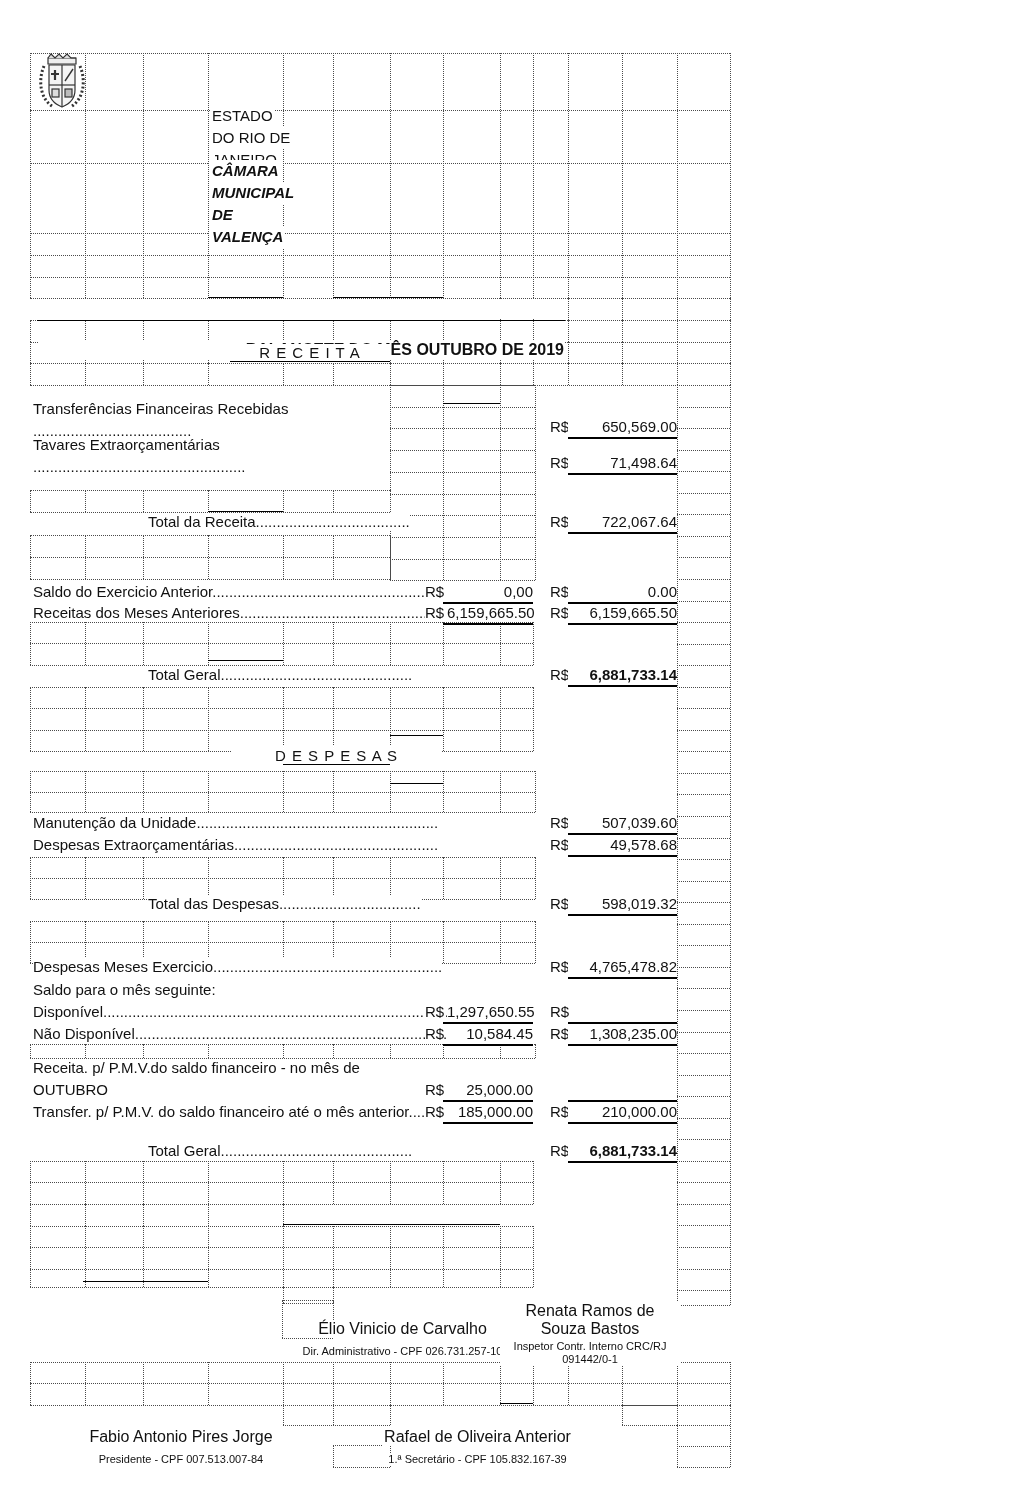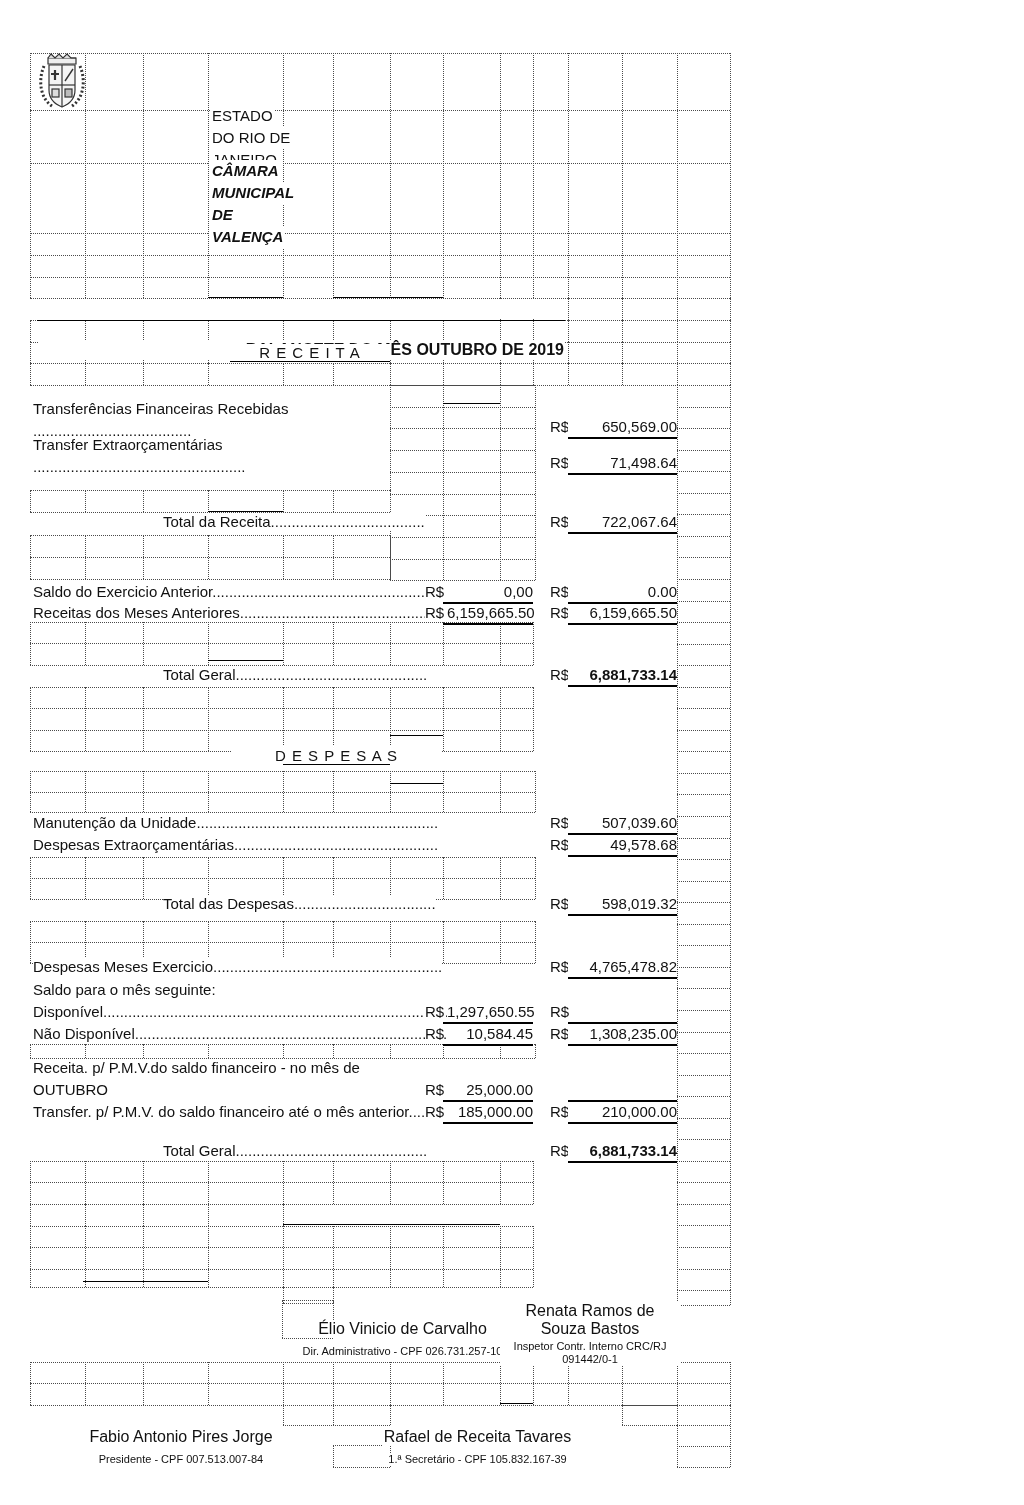--- a/index.html
+++ b/index.html
@@ -17,21 +17,21 @@
   .txt{position:absolute;z-index:4;}
   
   .stateline,.orgline{display:table;background:#fff;font-size:15px;line-height:22px;padding:0 2px;}
   .orgline{font-weight:bold;font-style:italic;}
   .doc-title{left:38px;top:301px;width:526px;text-align:right;font-weight:bold;font-size:16px;background:#fff;margin-top:40px;}
   .sec-head{text-align:center;font-size:15px;letter-spacing:1px;background:#fff;}
   
   .mrow{position:absolute;left:0;top:0;width:1024px;height:0;z-index:4;}
   .mrow span{position:absolute;font-size:15px;white-space:nowrap;background:#fff;}
   .lbl{left:33px;top:0;}
-  .lbl.indent{left:163px;}
+  .lbl.indent{left:148px;}
   .lbl2{left:33px;top:22px;}
   .rsA{left:425px;top:0;}
   .amtA{left:447px;top:0;width:86px;text-align:right;}
   .rsB{left:550px;top:0;}
   .amtB{left:568px;top:0;width:109px;text-align:right;}
   .uA{position:absolute;left:443px;width:90px;height:0;border-top:2px solid #000;}
   .uB{position:absolute;left:568px;width:109px;height:0;border-top:2px solid #000;}
   .bold{font-weight:bold;}
   .off18{top:18px !important;}
   .off22{top:22px !important;}
@@ -418,21 +418,21 @@
   <div class="txt sec-head" style="left:231px;top:747px;width:211px">D E S P E S A S</div>
 
   <div class="mrow" style="top:400px">
     <span class="lbl">Transferências Financeiras Recebidas</span>
     <span class="lbl2">......................................</span>
     <span class="rsB off18">R$</span>
     <span class="amtB off18">650,569.00</span>
     <div class="uB" style="top:37px"></div>
   </div>
   <div class="mrow" style="top:436px">
-    <span class="lbl">Transfer Extraorçamentárias</span>
+    <span class="lbl">Tavares Extraorçamentárias</span>
     <span class="lbl2">...................................................</span>
     <span class="rsB off18">R$</span>
     <span class="amtB off18">71,498.64</span>
     <div class="uB" style="top:37px"></div>
   </div>
   <div class="mrow" style="top:513px">
     <span class="lbl indent">Total da Receita.....................................</span>
     <span class="rsB">R$</span>
     <span class="amtB">722,067.64</span>
     <div class="uB" style="top:19px"></div>
@@ -537,17 +537,17 @@
   </div>
   <div class="sig" style="left:500px;top:1302px;width:180px">
     <div class="sig-name" style="margin:0 auto">Renata Ramos de Souza Bastos</div><br>
     <div class="sig-role" style="margin-top:2px">Inspetor Contr. Interno CRC/RJ 091442/0-1</div>
   </div>
   <div class="sig" style="left:66px;top:1428px;width:230px">
     <div class="sig-name">Fabio Antonio Pires Jorge</div><br>
     <div class="sig-role">Presidente - CPF 007.513.007-84</div>
   </div>
   <div class="sig" style="left:375px;top:1428px;width:205px">
-    <div class="sig-name">Rafael de Receita Tavares</div><br>
+    <div class="sig-name">Rafael de Oliveira Anterior</div><br>
     <div class="sig-role">1.ª Secretário - CPF 105.832.167-39</div>
   </div>
 
 </div>
 
 </body></html>

